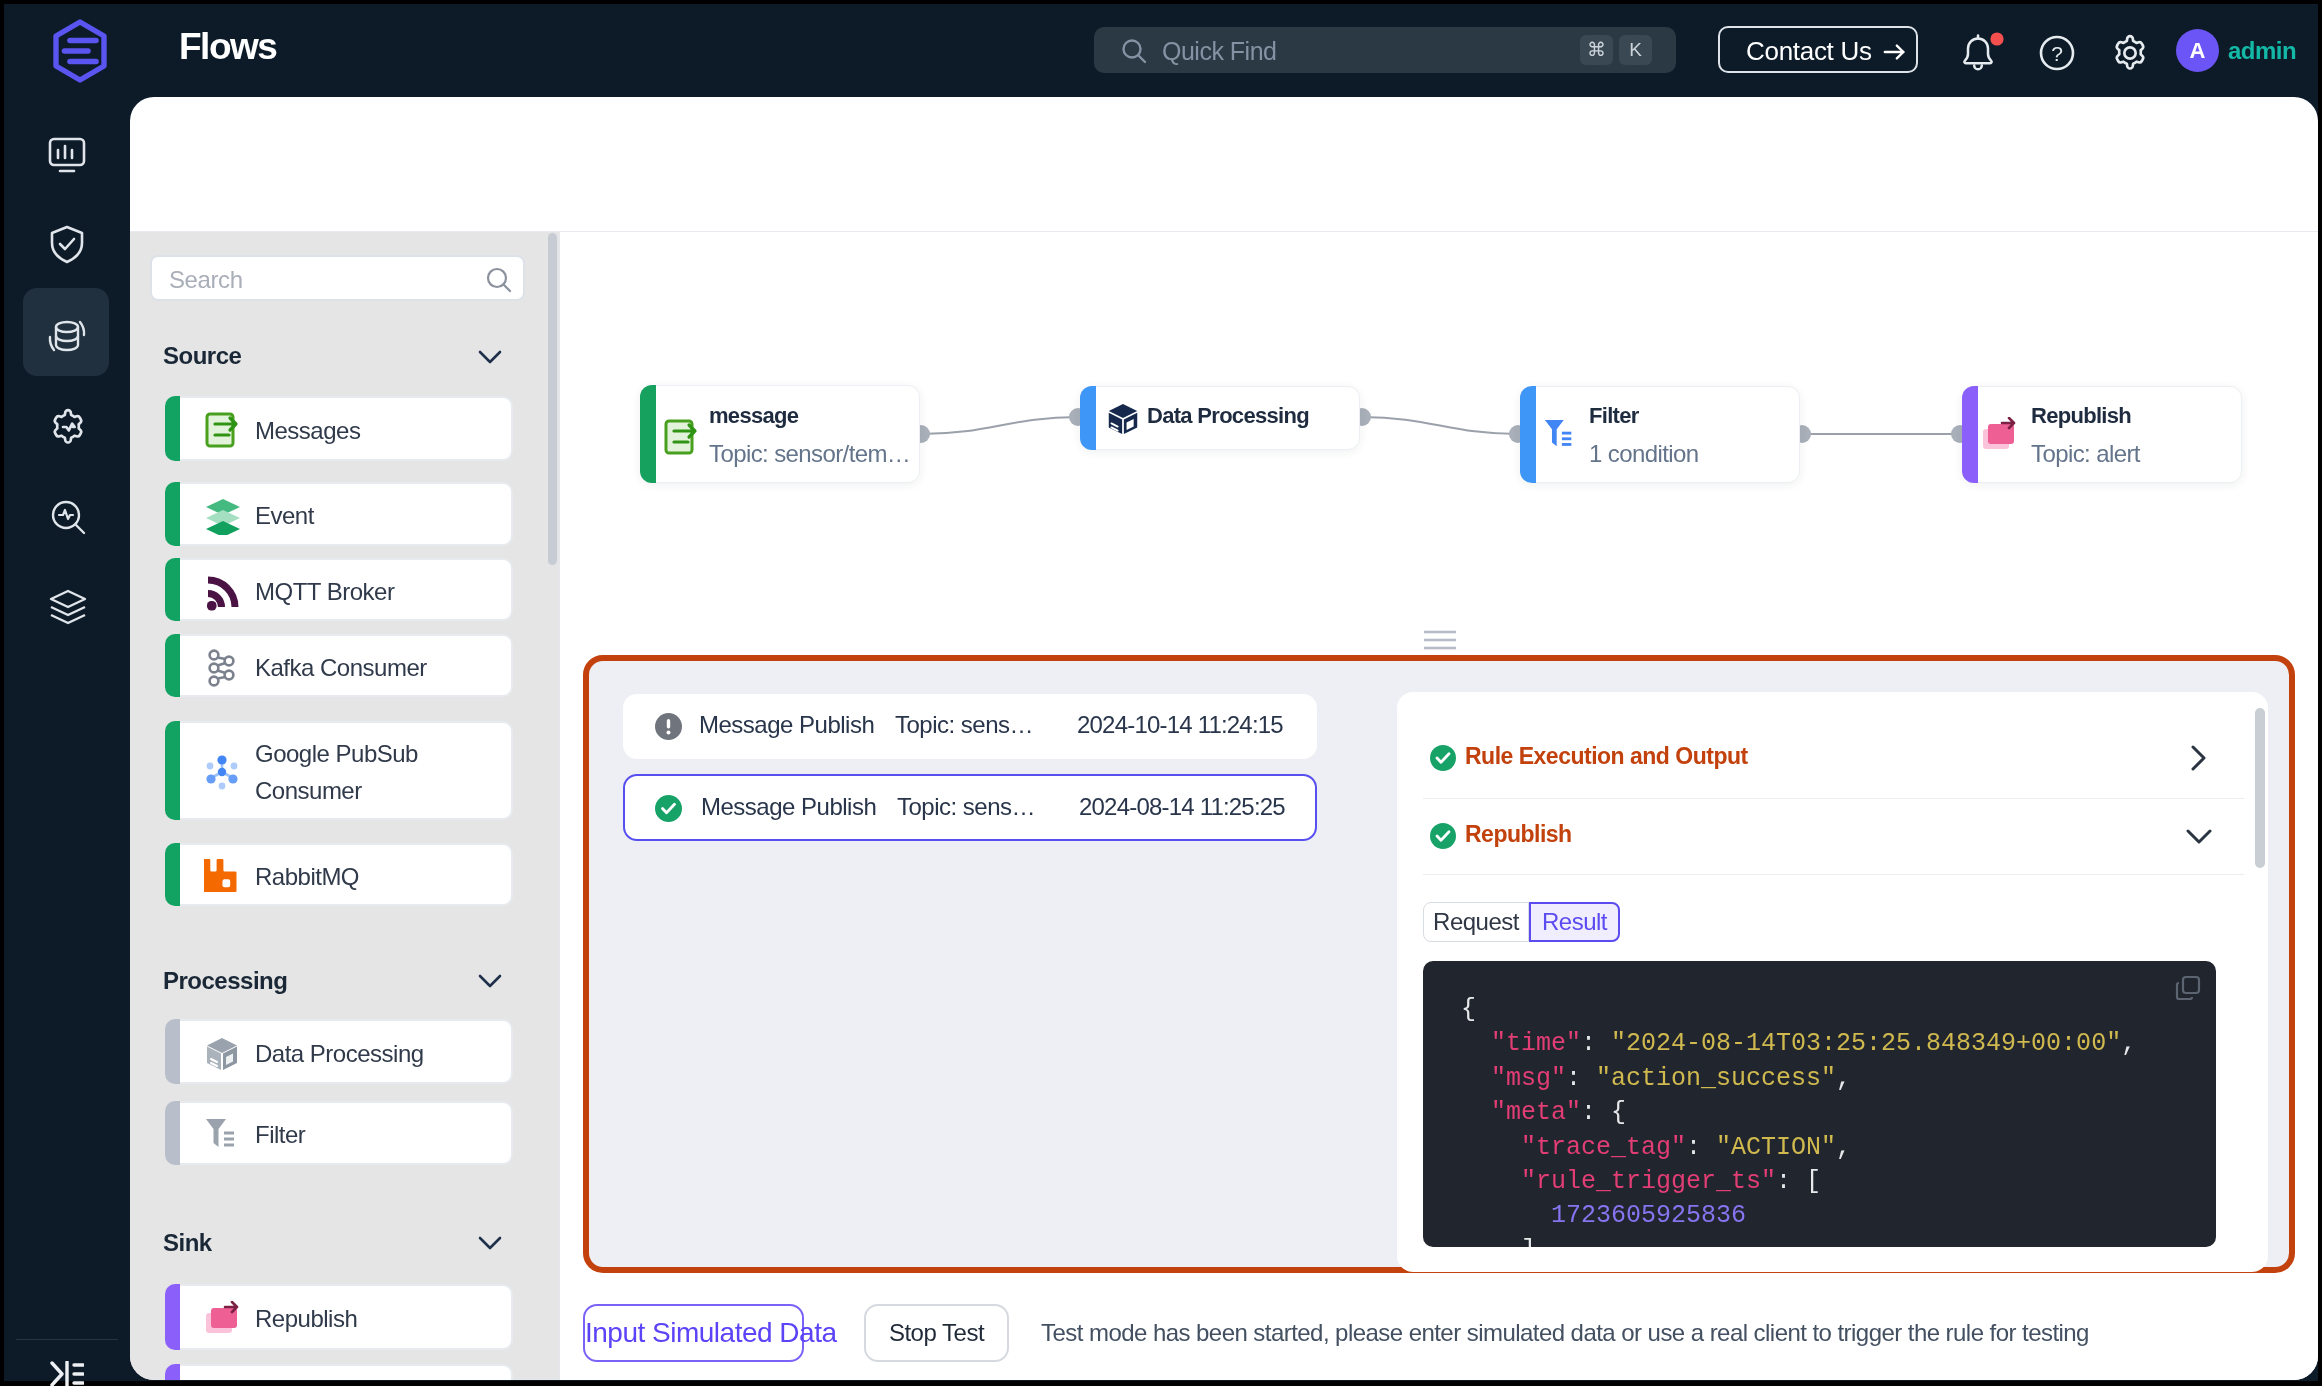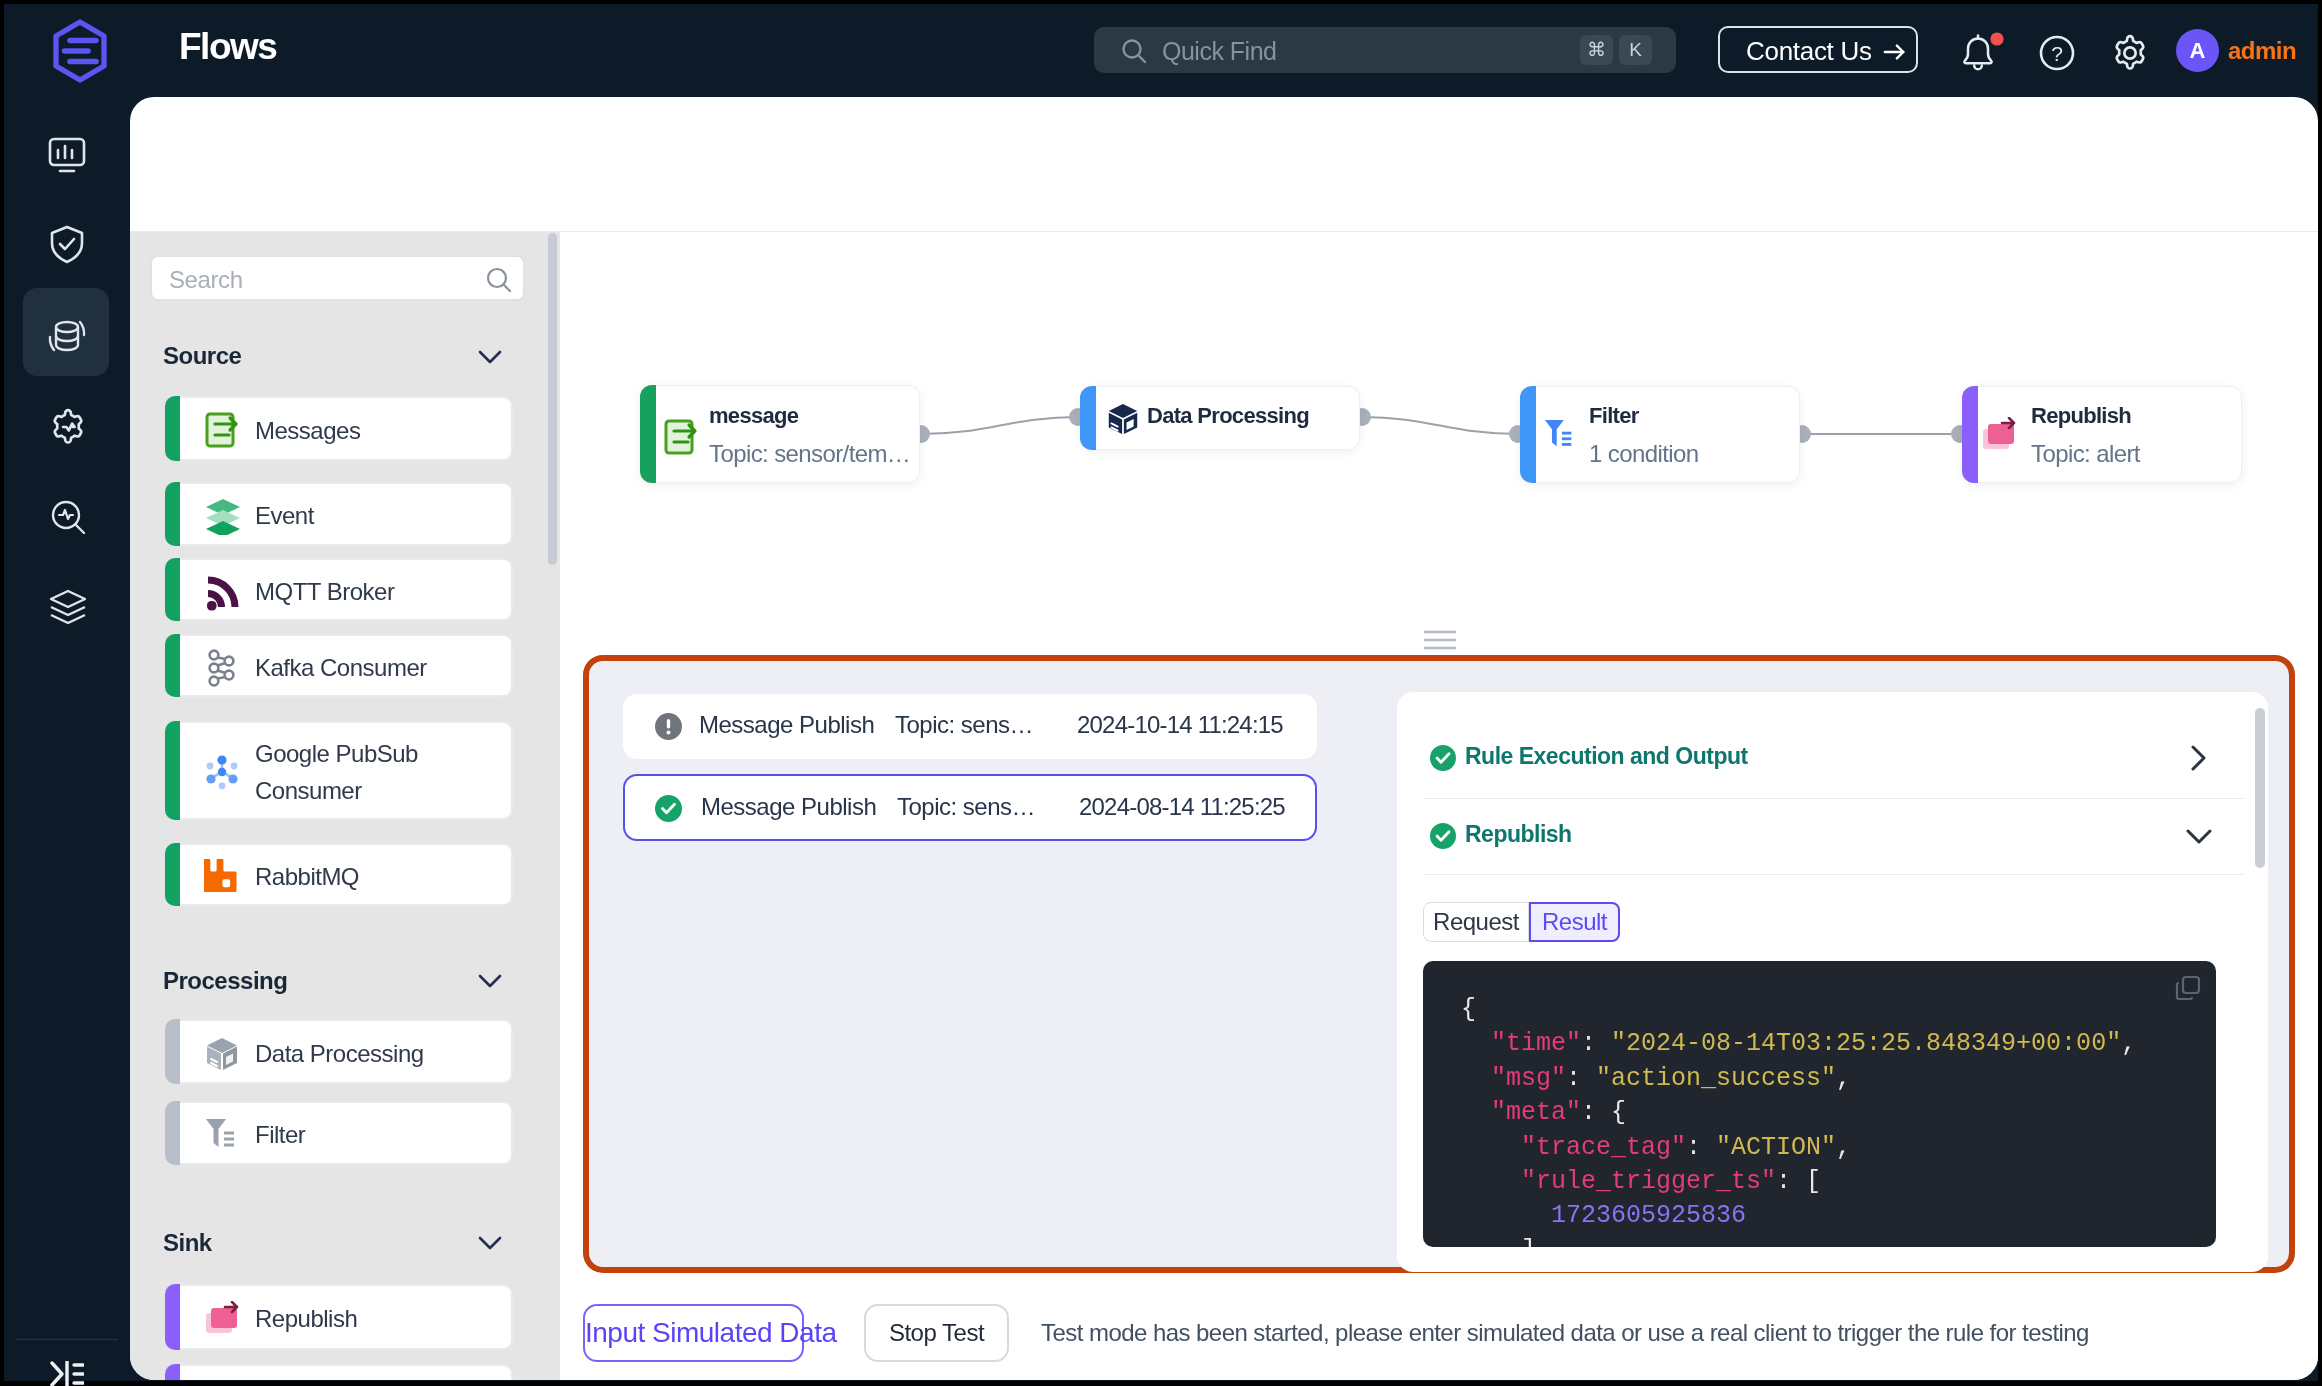--- a/index.html
+++ b/index.html
@@ -10,21 +10,21 @@
 
 #topbar { position:absolute; left:12px; top:0; width:100%; height:104px; }
 #logo { position:absolute; left:36px; top:15px; }
 #flows-title { position:absolute; left:163px; top:22px; font-size:37px; font-weight:bold; color:#fff; letter-spacing:-1.5px; }
 #quickfind { position:absolute; left:1078px; top:23px; width:582px; height:46px; background:#2b3945; border-radius:10px; }
 #quickfind .ph { position:absolute; left:68px; top:10px; font-size:25px; color:#8493a3; letter-spacing:-0.5px; }
 .kbd { position:absolute; top:8px; width:33px; height:30px; background:#3a4853; border-radius:6px; color:#ccd3da; font-size:19px; text-align:center; line-height:30px; }
 #contact { position:absolute; left:1702px; top:22px; width:200px; height:47px; border:2px solid #dde3e9; border-radius:10px; color:#fff; }
 #contact .t { position:absolute; left:26px; top:8px; font-size:26px; font-weight:normal; letter-spacing:-0.3px; }
 #admin-av { position:absolute; left:2160px; top:25px; width:43px; height:43px; border-radius:50%; background:#6c55f7; color:#fff; font-size:22px; font-weight:bold; text-align:center; line-height:43px; }
-#admin-name { position:absolute; left:2212px; top:33px; font-size:24px; font-weight:bold; color:#f97316; letter-spacing:-0.5px; }
+#admin-name { position:absolute; left:2212px; top:33px; font-size:24px; font-weight:bold; color:#14b8a6; letter-spacing:-0.5px; }
 
 
 #sidebar { position:absolute; left:0; top:93px; width:126px; height:1284px; }
 #side-active { position:absolute; left:19px; top:191px; width:86px; height:88px; background:#20303e; border-radius:14px; }
 #side-sep { position:absolute; left:12px; top:1242px; width:102px; height:1px; background:#25343f; }
 
 
 #panel { position:absolute; left:126px; top:93px; width:2188px; height:1283px; background:#fff; border-radius:24px; overflow:hidden; }
 
 #pagehead { position:absolute; left:0; top:0; width:100%; height:134px; background:#fff; }
@@ -56,21 +56,21 @@
 .node-sub { position:absolute; font-size:24px; color:#64748b; letter-spacing:-0.6px; }
 
 
 #graypanel { position:absolute; left:23px; top:423px; width:1712px; height:618px; background:#edeff4; border:6px solid #c2410c; border-radius:20px; }
 .msgrow { position:absolute; left:34px; width:694px; height:65px; background:#fff; border-radius:14px; }
 .msgrow .t1 { position:absolute; left:76px; top:17px; font-size:24px; color:#28354a; letter-spacing:-0.5px; }
 .msgrow .t2 { position:absolute; left:272px; top:17px; font-size:24px; color:#28354a; letter-spacing:-0.5px; }
 .msgrow .t3 { position:absolute; left:454px; top:17px; font-size:24px; color:#28354a; letter-spacing:-0.8px; }
 #rightcard { position:absolute; left:808px; top:31px; width:871px; height:580px; background:#fff; border-radius:16px; }
 #rc-scroll { position:absolute; left:858px; top:16px; width:10px; height:160px; background:#c9cdd4; border-radius:5px; }
-.rc-row-title { position:absolute; left:68px; font-size:23px; font-weight:bold; color:#0f766e; letter-spacing:-0.5px; }
+.rc-row-title { position:absolute; left:68px; font-size:23px; font-weight:bold; color:#c2410c; letter-spacing:-0.5px; }
 .rc-div { position:absolute; left:26px; width:821px; height:1px; background:#ebedf1; }
 .check { position:absolute; width:26px; height:26px; border-radius:50%; background:#17a268; }
 #tab-req { position:absolute; left:26px; top:210px; width:106px; height:40px; border:1px solid #d8dce3; border-radius:8px 0 0 8px; letter-spacing:-0.5px; font-size:24px; color:#2f3744; text-align:center; line-height:38px; background:#fff; }
 #tab-res { position:absolute; left:132px; top:210px; width:91px; height:40px; border:2px solid #5b4bf0; border-radius:0 8px 8px 0; letter-spacing:-0.5px; font-size:24px; color:#5b4bf0; text-align:center; line-height:36px; background:#efedfe; }
 #codeblock { position:absolute; left:26px; top:269px; width:793px; height:286px; background:#21262e; border-radius:10px; font-family:"Liberation Mono", monospace; font-size:25px; color:#e6e8ea; overflow:hidden; }
 #codeblock pre { font-family:"Liberation Mono", monospace; position:absolute; left:38px; top:32px; line-height:34.4px; font-size:25px; }
 .ck { color:#e23d75; } .cs { color:#d0b94f; } .cn { color:#8674f0; }
 
 
 #btn-input { position:absolute; left:23px; top:1072px; width:221px; height:58px; border:2px solid #7a63f8; border-radius:14px; color:#5b43f7; letter-spacing:-0.5px; font-size:28px; text-align:center; line-height:54px; background:#fff; }

